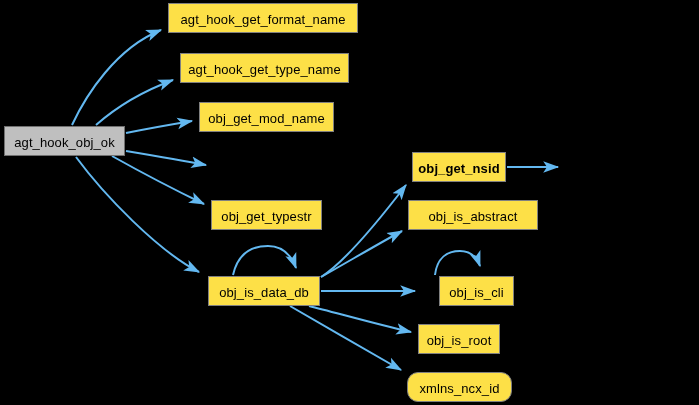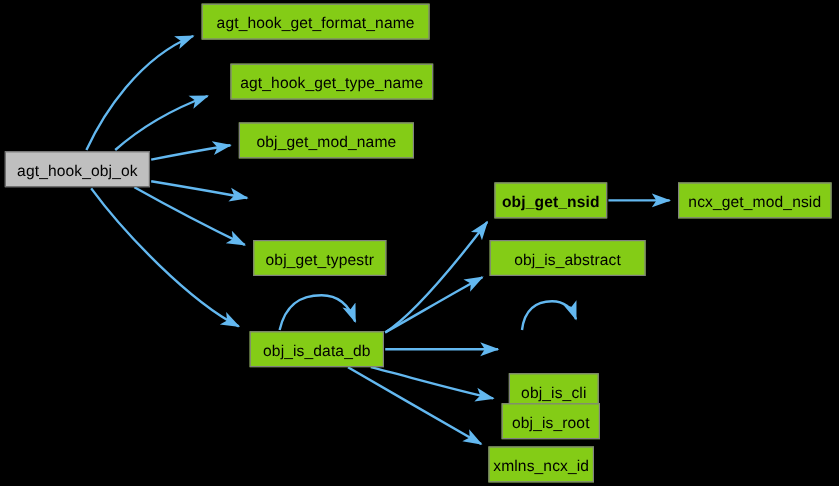--- a/index.html
+++ b/index.html
@@ -20,21 +20,21 @@
     position: absolute;
     left: 0;
     top: 0;
     width: 699px;
     height: 405px;
   }
   .node {
     position: absolute;
     box-sizing: border-box;
     border: 1px solid #808080;
-    background: #84cc16;
+    background: #fde047;
     color: #000000;
     font-size: 13px;
     line-height: 1;
     display: flex;
     align-items: center;
     justify-content: center;
     white-space: nowrap;
     letter-spacing: 0.1px;
   }
   .node.root {
@@ -91,54 +91,51 @@
   </svg>
 
   <div class="node root" style="left:4px; top:126px; width:121px; height:30px;">
     <span class="node-label">agt_hook_obj_ok</span>
   </div>
 
   <div class="node" style="left:168px; top:3px; width:190px; height:30px;">
     <span class="node-label">agt_hook_get_format_name</span>
   </div>
 
-  <div class="node" style="left:180px; top:53px; width:169px; height:30px;margin-left:12px;">
+  <div class="node" style="left:180px; top:53px; width:169px; height:30px;">
     <span class="node-label">agt_hook_get_type_name</span>
   </div>
 
-  <div class="node" style="left:199px; top:102px; width:146px; height:30px;">
+  <div class="node" style="left:199px; top:102px; width:135px; height:30px;">
     <span class="node-label">obj_get_mod_name</span>
   </div>
 
 
   <div class="node" style="left:211px; top:200px; width:111px; height:30px;">
     <span class="node-label">obj_get_typestr</span>
   </div>
 
   <div class="node" style="left:208px; top:276px; width:112px; height:30px;justify-content:center;">
     <span class="node-label">obj_is_data_db</span>
   </div>
 
   <div class="node" style="left:412px; top:152px; width:94px; height:30px;font-weight:bold;">
     <span class="node-label">obj_get_nsid</span>
   </div>
 
   <div class="node" style="left:408px; top:200px; width:130px; height:30px;">
     <span class="node-label">obj_is_abstract</span>
   </div>
 
-  <div class="node" style="left:424px; top:276px; width:75px; height:30px;margin-top:35px;">
+  <div class="node" style="left:439px; top:276px; width:75px; height:30px;">
     <span class="node-label">obj_is_cli</span>
   </div>
 
-  <div class="node" style="left:418px; top:324px; width:82px; height:30px;margin-top:12px;">
+  <div class="node" style="left:418px; top:324px; width:82px; height:30px;">
     <span class="node-label">obj_is_root</span>
   </div>
 
-  <div class="node" style="left:407px; top:372px; width:88px; height:30px;">
+  <div class="node" style="left:407px; top:372px; width:105px; height:30px;border-radius:11px;">
     <span class="node-label">xmlns_ncx_id</span>
   </div>
 
-  <div class="node" style="left:565px; top:152px; width:128px; height:30px;">
-    <span class="node-label">ncx_get_mod_nsid</span>
-  </div>
 
 </div>
 
 </body></html>

